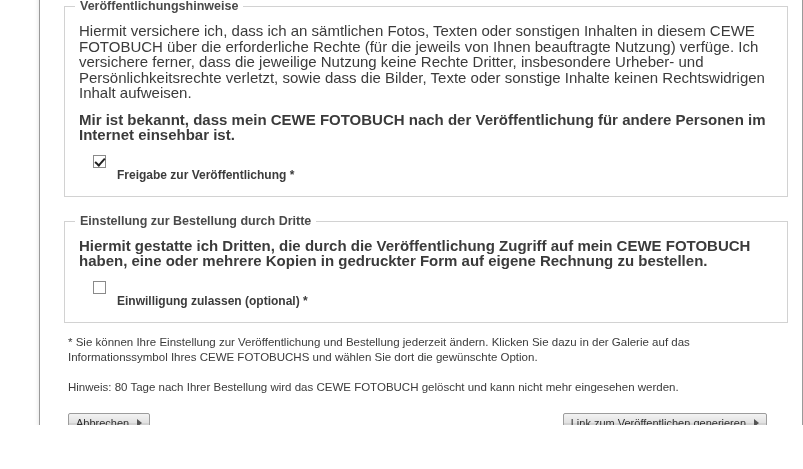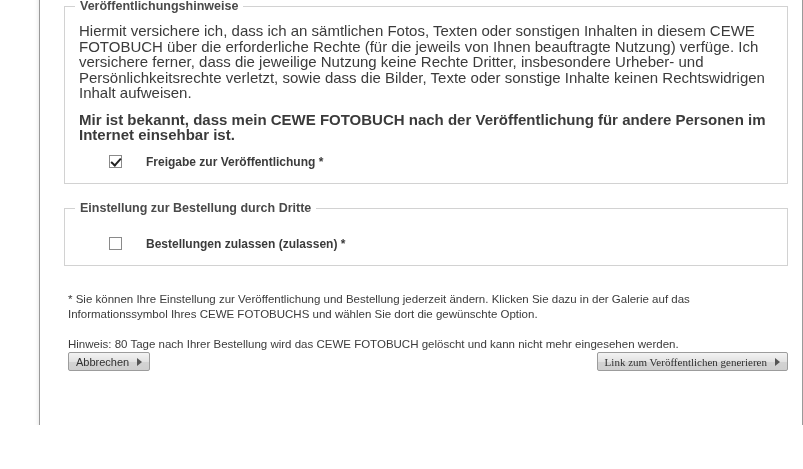--- a/index.html
+++ b/index.html
@@ -69,21 +69,22 @@
     margin: 0 0 11px 0;
   }
   .para:last-of-type {
     margin-bottom: 0;
     font-weight: bold;
   }
   .check-row {
     display: flex;
     align-items: flex-start;
     margin-top: 12px;
-    margin-left: 30px;
+    margin-left: 14px;
+    flex-direction: column;
   }
   .checkbox {
     width: 13px;
     height: 13px;
     border: 1px solid #8a8a8a;
     background: #ffffff;
     box-sizing: border-box;
     position: relative;
     display: inline-block;
     flex: 0 0 auto;
@@ -106,35 +107,36 @@
     color: #3b3b3b;
     white-space: nowrap;
   }
   .panel1 {
     margin-top: 16px;
   }
   .panel2 {
     margin-top: 24px;
   }
   .footnotes {
-    margin-top: 26px;
+    margin-top: 12px;
     padding: 0 4px;
   }
   .footnote {
     font-size: 11.5px;
     line-height: 15.5px;
     color: #3b3b3b;
     margin: 0 0 14px 0;
   }
   .footnote.last {
     margin-bottom: 0;
   }
   
   .btn-row {
     position: relative;
+    margin-top: 18px;
     height: 20px;
     padding: 0 4px;
     text-align: center;
   }
   .btn {
     display: inline-flex;
     align-items: center;
     height: 19px;
     padding: 0 7px;
     background: linear-gradient(to bottom, #f3f3f3 0%, #e2e2e2 50%, #d3d3d3 51%, #cfcfcf 100%);
@@ -154,23 +156,22 @@
     border-top: 4px solid transparent;
     border-bottom: 4px solid transparent;
   }
   .btn-left {
     position: absolute;
     left: 4px;
     top: 0;
   }
   .btn-right {
     position: absolute;
-    right: 0;
+    right: 21px;
     top: 0;
-    font-family: Liberation Serif, serif;
   }
   
   .bg-left {
     position: absolute;
     left: 0;
     top: 0;
     width: 39px;
     height: 469px;
     background: #ffffff;
   }
@@ -197,23 +198,24 @@
         <p class="para">Hiermit versichere ich, dass ich an sämtlichen Fotos, Texten oder sonstigen Inhalten in diesem CEWE FOTOBUCH über die erforderliche Rechte (für die jeweils von Ihnen beauftragte Nutzung) verfüge. Ich versichere ferner, dass die jeweilige Nutzung keine Rechte Dritter, insbesondere Urheber- und Persönlichkeitsrechte verletzt, sowie dass die Bilder, Texte oder sonstige Inhalte keinen Rechtswidrigen Inhalt aufweisen.</p>
         <p class="para">Mir ist bekannt, dass mein CEWE FOTOBUCH nach der Veröffentlichung für andere Personen im Internet einsehbar ist.</p>
         <div class="check-row">
           <span class="checkbox checked"></span>
           <span class="check-label">Freigabe zur Veröffentlichung *</span>
         </div>
       </div>
 
       <div class="panel panel2">
         <div class="panel-title">Einstellung zur Bestellung durch Dritte</div>
+        <p class="para">Hiermit gestatte ich Dritten, die durch die Veröffentlichung Zugriff auf mein CEWE FOTOBUCH haben, eine oder mehrere Kopien in gedruckter Form auf eigene Rechnung zu bestellen.</p>
         <div class="check-row">
           <span class="checkbox"></span>
-          <span class="check-label">Bestellungen zulassen (zulassen) *</span>
+          <span class="check-label">Einwilligung zulassen (optional) *</span>
         </div>
       </div>
 
       <div class="footnotes">
         <p class="footnote">* Sie können Ihre Einstellung zur Veröffentlichung und Bestellung jederzeit ändern. Klicken Sie dazu in der Galerie auf das Informationssymbol Ihres CEWE FOTOBUCHS und wählen Sie dort die gewünschte Option.</p>
         <p class="footnote last">Hinweis: 80 Tage nach Ihrer Bestellung wird das CEWE FOTOBUCH gelöscht und kann nicht mehr eingesehen werden.</p>
       </div>
 
       <div class="btn-row">
         <div class="btn btn-left">

